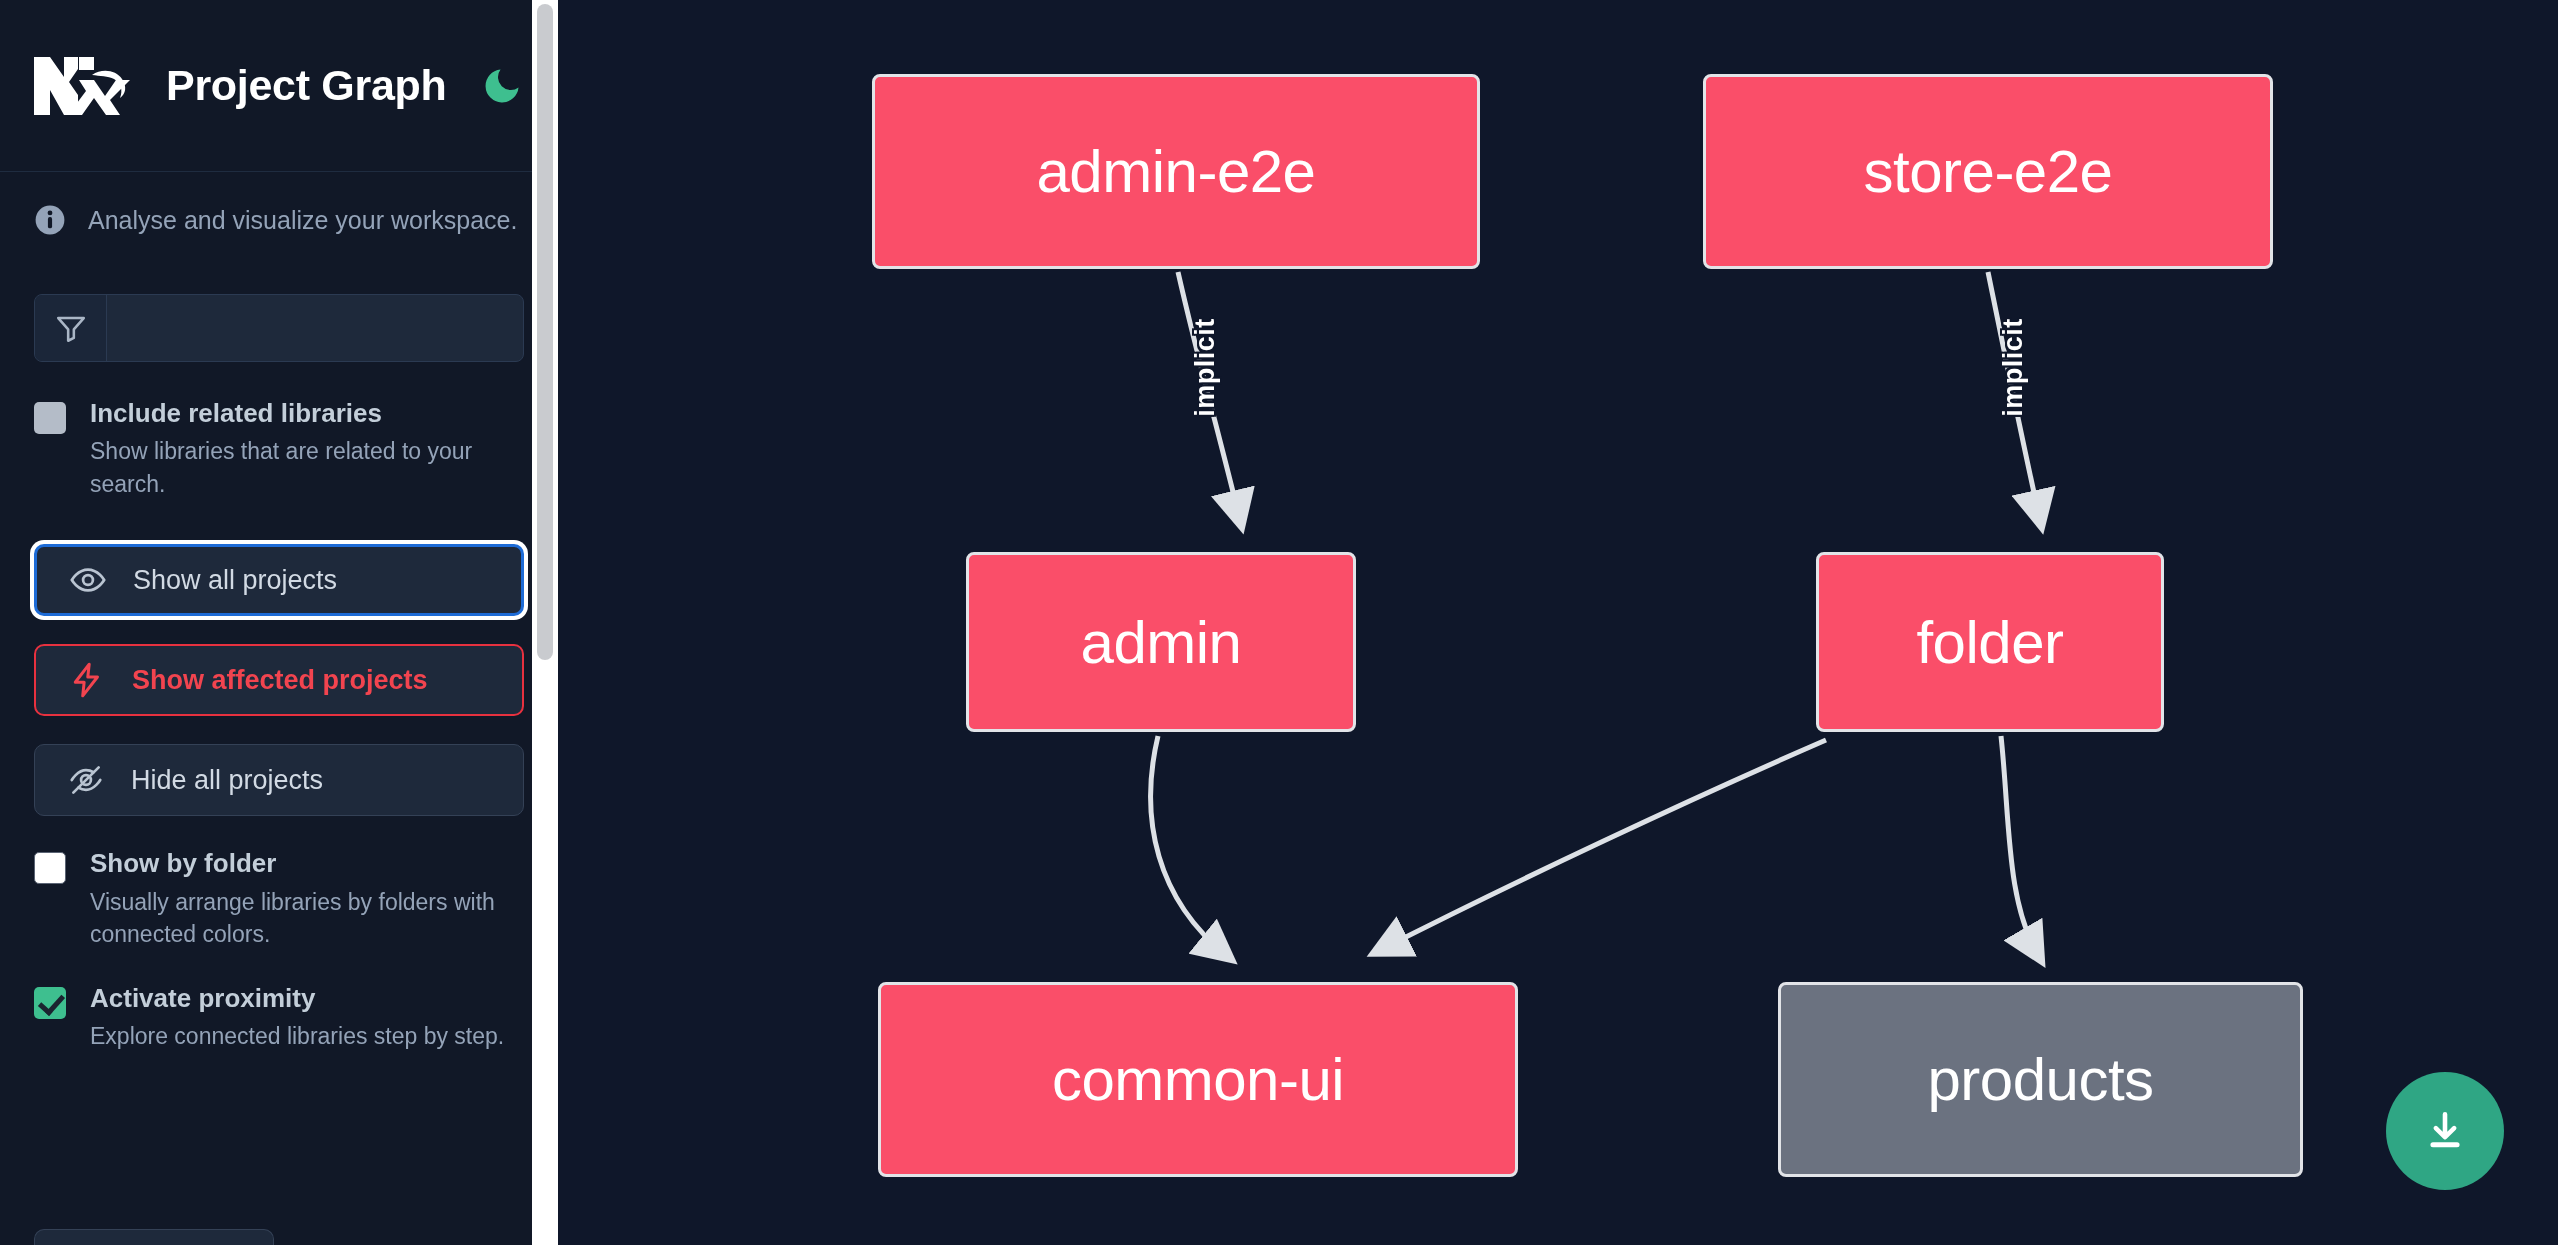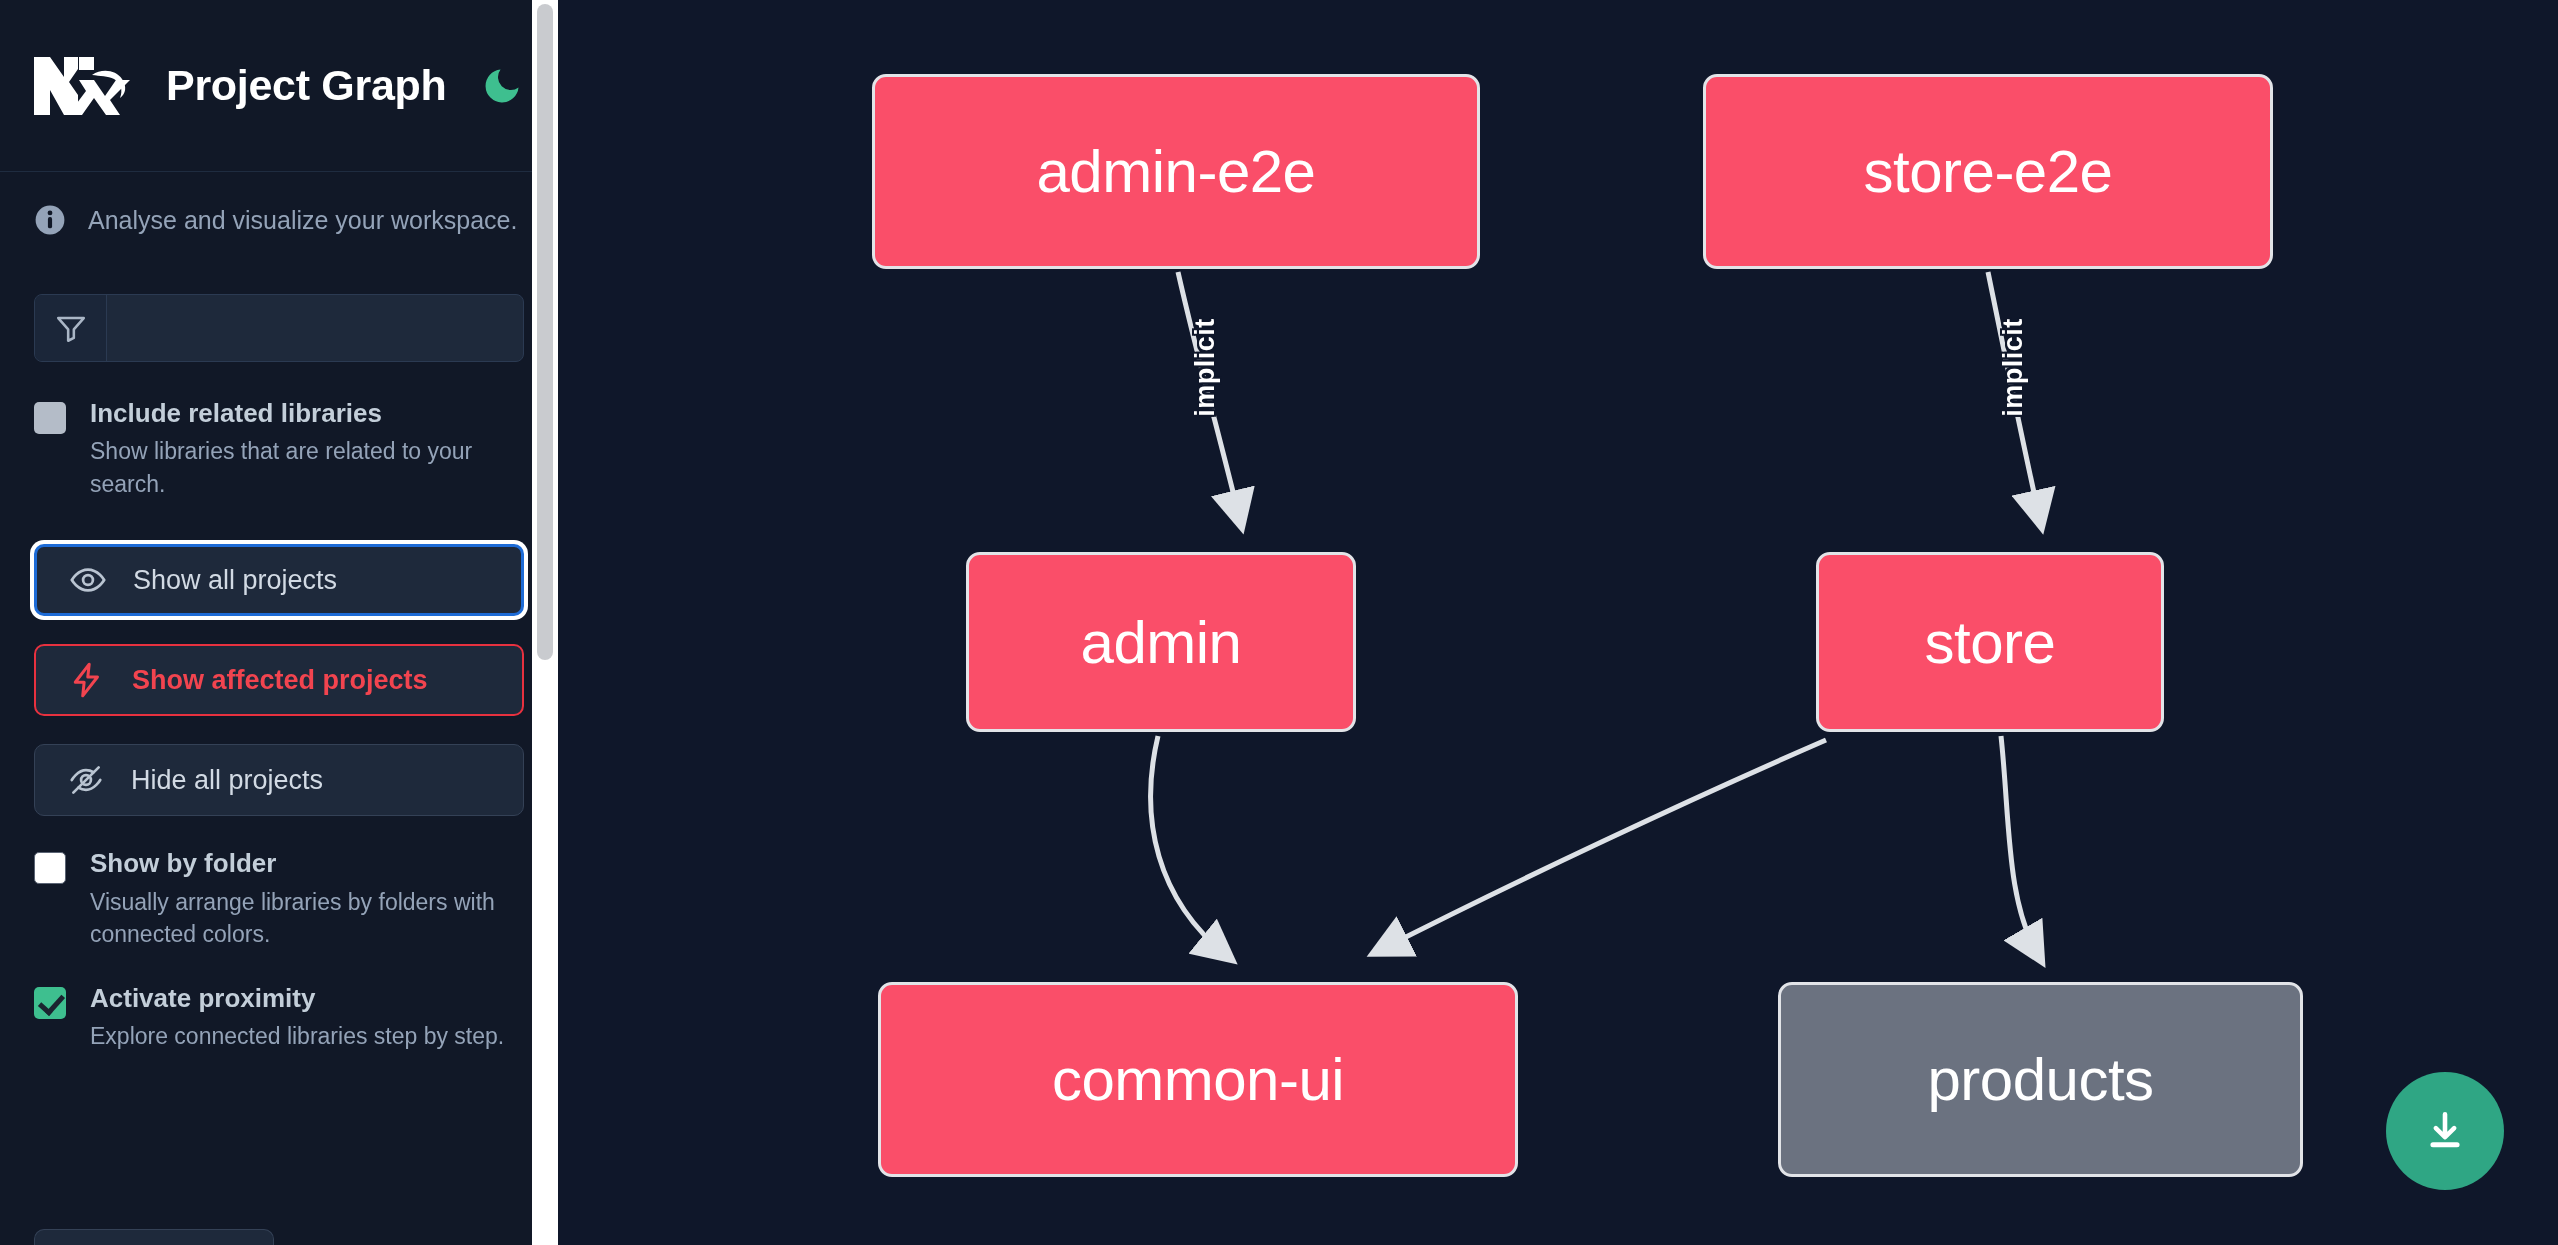--- a/index.html
+++ b/index.html
@@ -177,21 +177,21 @@
   
   .graph {
     position: relative;
     flex: 1;
     height: 1245px;
     background: #0F172A;
     overflow: hidden;
   }
   .node {
     position: absolute;
-    border-radius: 14px;
+    border-radius: 8px;
     border: 3px solid #E2E4E8;
     display: flex; align-items: center; justify-content: center;
     color: #ffffff;
     font-size: 60px;
     font-weight: 400;
     letter-spacing: -0.5px;
     cursor: pointer;
     font-family: "Liberation Sans", sans-serif;
   }
   .node.red { background: #FA4E69; }
@@ -354,21 +354,21 @@
     <div class="node red" style="left:314px;top:74px;width:608px;height:195px;">
       <span>admin-e2e</span>
     </div>
     <div class="node red" style="left:1145px;top:74px;width:570px;height:195px;">
       <span>store-e2e</span>
     </div>
     <div class="node red" style="left:408px;top:552px;width:390px;height:180px;">
       <span>admin</span>
     </div>
     <div class="node red" style="left:1258px;top:552px;width:348px;height:180px;">
-      <span>store</span>
+      <span>folder</span>
     </div>
     <div class="node red" style="left:320px;top:982px;width:640px;height:195px;">
       <span>common-ui</span>
     </div>
     <div class="node gray" style="left:1220px;top:982px;width:525px;height:195px;">
       <span>products</span>
     </div>
 
     <div class="edge-label" style="left:598px;top:352px;">implicit</div>
     <div class="edge-label" style="left:1406px;top:352px;">implicit</div>

